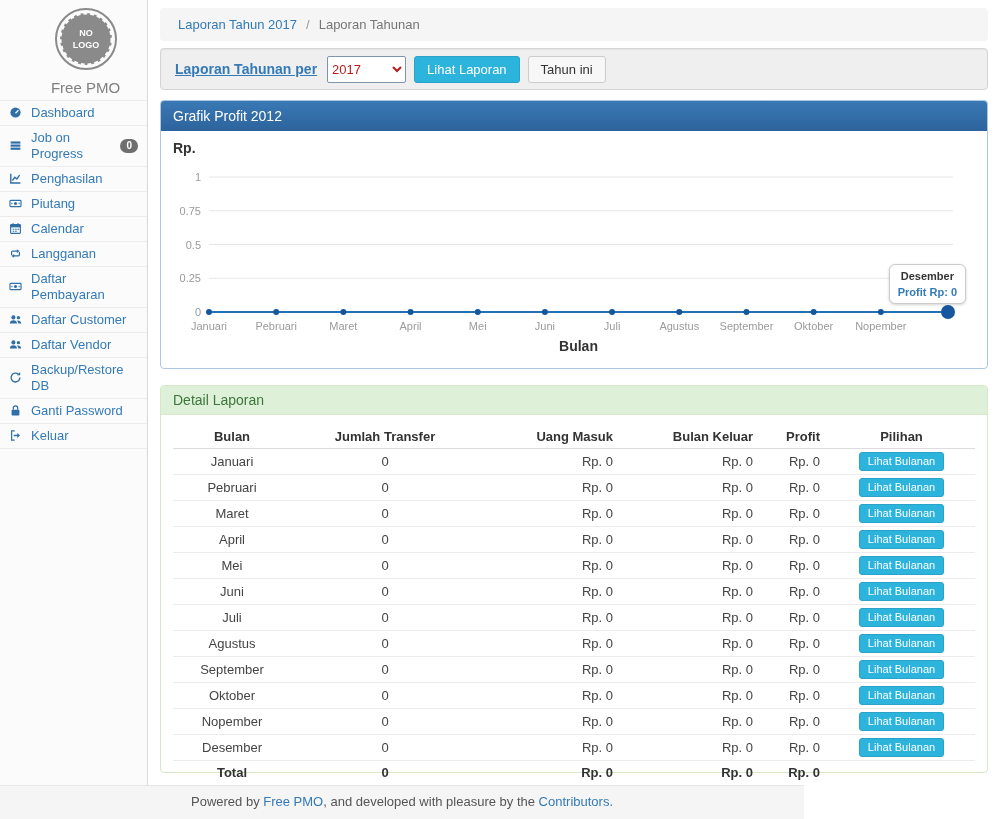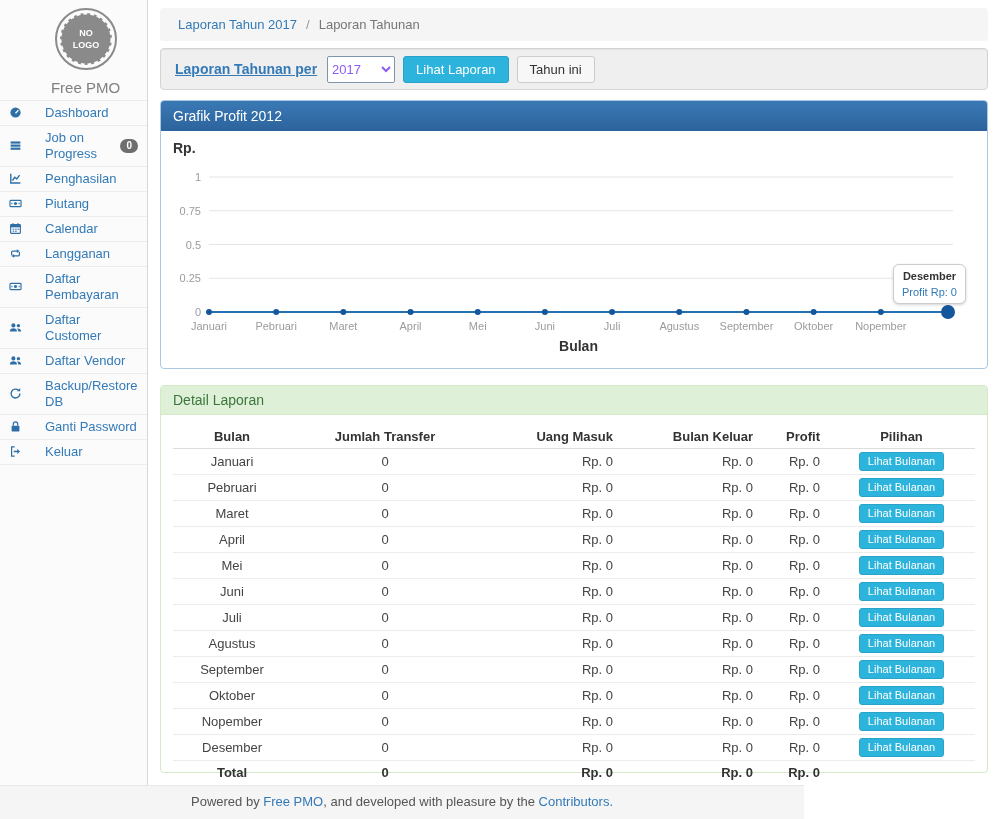--- a/index.html
+++ b/index.html
@@ -3,48 +3,48 @@
 <meta charset="utf-8">
 <style>
   html,body{margin:0;padding:0;background:#fff;}
   body{width:1000px;height:819px;font-family:"Liberation Sans","DejaVu Sans",sans-serif;font-size:13px;color:#333;}
   .app{position:relative;width:1000px;height:819px;overflow:hidden;background:#fff;}
 
   
   .sidebar{position:absolute;left:0;top:0;width:148px;height:785px;background:#fbfbfb;border-right:1px solid #d8d8d8;box-sizing:border-box;}
   .logo-block{text-align:center;padding:7px 0 4px;margin-left:24px;}
   .app-name{font-size:15px;color:#808080;margin-top:5px;}
-  .s-item{display:flex;align-items:center;gap:22px;padding:4px 9px;border-top:1px solid #ececec;color:#337ab7;cursor:pointer;line-height:16px;}
+  .s-item{display:flex;align-items:center;gap:8px;padding:4px 9px;border-top:1px solid #ececec;color:#337ab7;cursor:pointer;line-height:16px;}
   .s-item:last-child{border-bottom:1px solid #ececec;}
   .s-item .icn{width:14px;height:14px;color:#2f6fa8;flex:0 0 14px;display:inline-block;}
   .s-item .icn svg{width:13px;height:13px;display:block;}
   .badge-pill{margin-left:auto;background:#6f6f6f;color:#fff;border-radius:9px;font-size:10px;font-weight:bold;padding:2px 6px;line-height:10px;}
   .chev{margin-left:auto;color:#888;font-size:14px;line-height:12px;}
 
   
   .main{position:absolute;left:160px;top:0;width:828px;height:785px;}
   .crumb-bar{position:absolute;top:8px;left:0;width:100%;height:33px;background:#f5f5f5;border-radius:4px;box-sizing:border-box;display:flex;align-items:center;padding:0 18px;}
   .crumb-link{color:#337ab7;cursor:pointer;}
   .crumb-sep{color:#999;margin:0 9px;}
   .crumb-cur{color:#777;}
 
   .well-bar{position:absolute;top:48px;left:0;width:100%;height:42px;background:#efefef;border:1px solid #d4d4d4;border-radius:4px;box-sizing:border-box;display:flex;align-items:center;gap:8px;padding:0 14px;box-shadow:inset 0 1px 1px rgba(0,0,0,.05);}
   .well-label{color:#337ab7;font-weight:bold;font-size:14px;margin-right:2px;text-decoration:underline;}
-  .year-select{height:27px;width:68px;border:1px solid #7d95ad;border-radius:2px;background:#fff;font-size:13px;color:#8b5cf6;font-family:inherit;}
+  .year-select{height:27px;width:79px;border:1px solid #7d95ad;border-radius:2px;background:#fff;font-size:13px;color:#b91c1c;font-family:inherit;}
   .btn{font-size:13px;padding:5px 12px;border-radius:3px;cursor:pointer;font-family:inherit;line-height:15px;}
   .btn-cyan{background:#2db4dc;border:1px solid #29a3c7;color:#fff;}
   .btn-default{background:#f7f7f7;border:1px solid #ccc;color:#333;}
 
   
   .chart-panel{position:absolute;top:100px;left:0;width:100%;height:269px;background:#fff;border:1px solid #aac8e4;border-radius:4px;box-sizing:border-box;}
   .chart-head{background:linear-gradient(180deg,#3a79b5,#2c639c);color:#fff;font-size:14px;padding:6px 12px;line-height:18px;border-radius:3px 3px 0 0;}
   .chart-body{position:relative;height:237px;}
   .chart-tip{position:absolute;top:133px;right:21px;background:#fff;border:1px solid #ccc;border-radius:6px;box-shadow:0 1px 3px rgba(0,0,0,.18);padding:5px 8px;text-align:center;font-size:11px;}
   .tip-title{font-weight:bold;color:#333;}
-  .tip-val{color:#337ab7;margin-top:4px;}
+  .tip-val{color:#337ab7;margin-top:4px;font-weight:bold;}
 
   
   .detail-panel{position:absolute;top:385px;left:0;width:100%;height:388px;background:#fff;border:1px solid #d6e9c6;border-radius:4px;box-sizing:border-box;}
   .detail-head{background:#dff0d8;color:#3c763d;font-size:14px;padding:5px 12px;line-height:18px;border-bottom:1px solid #d6e9c6;border-radius:3px 3px 0 0;}
   .detail-body{padding:10px 12px 0;}
   table.report{width:100%;border-collapse:collapse;font-size:13px;color:#444;table-layout:fixed;}
   table.report th{font-weight:bold;color:#333;padding:4px 8px;border-bottom:1px solid #ddd;}
   table.report td{padding:3px 8px;border-bottom:1px solid #ececec;line-height:17px;}
   tr.total-row td{font-weight:bold;border-bottom:none;color:#333;}
   .c-center{text-align:center;}

